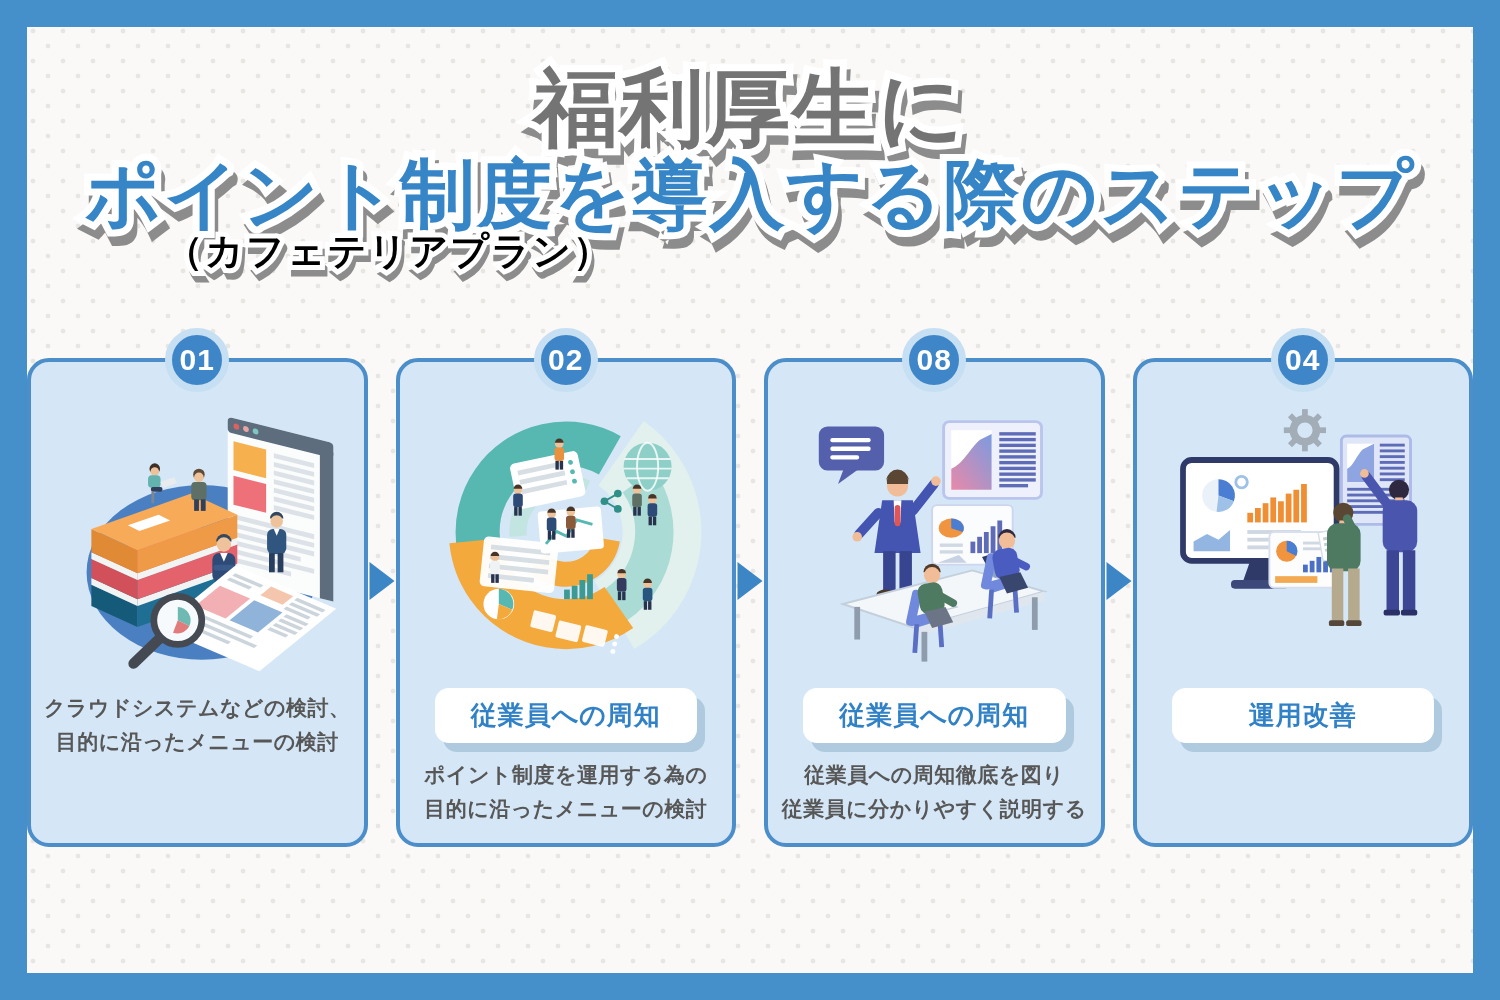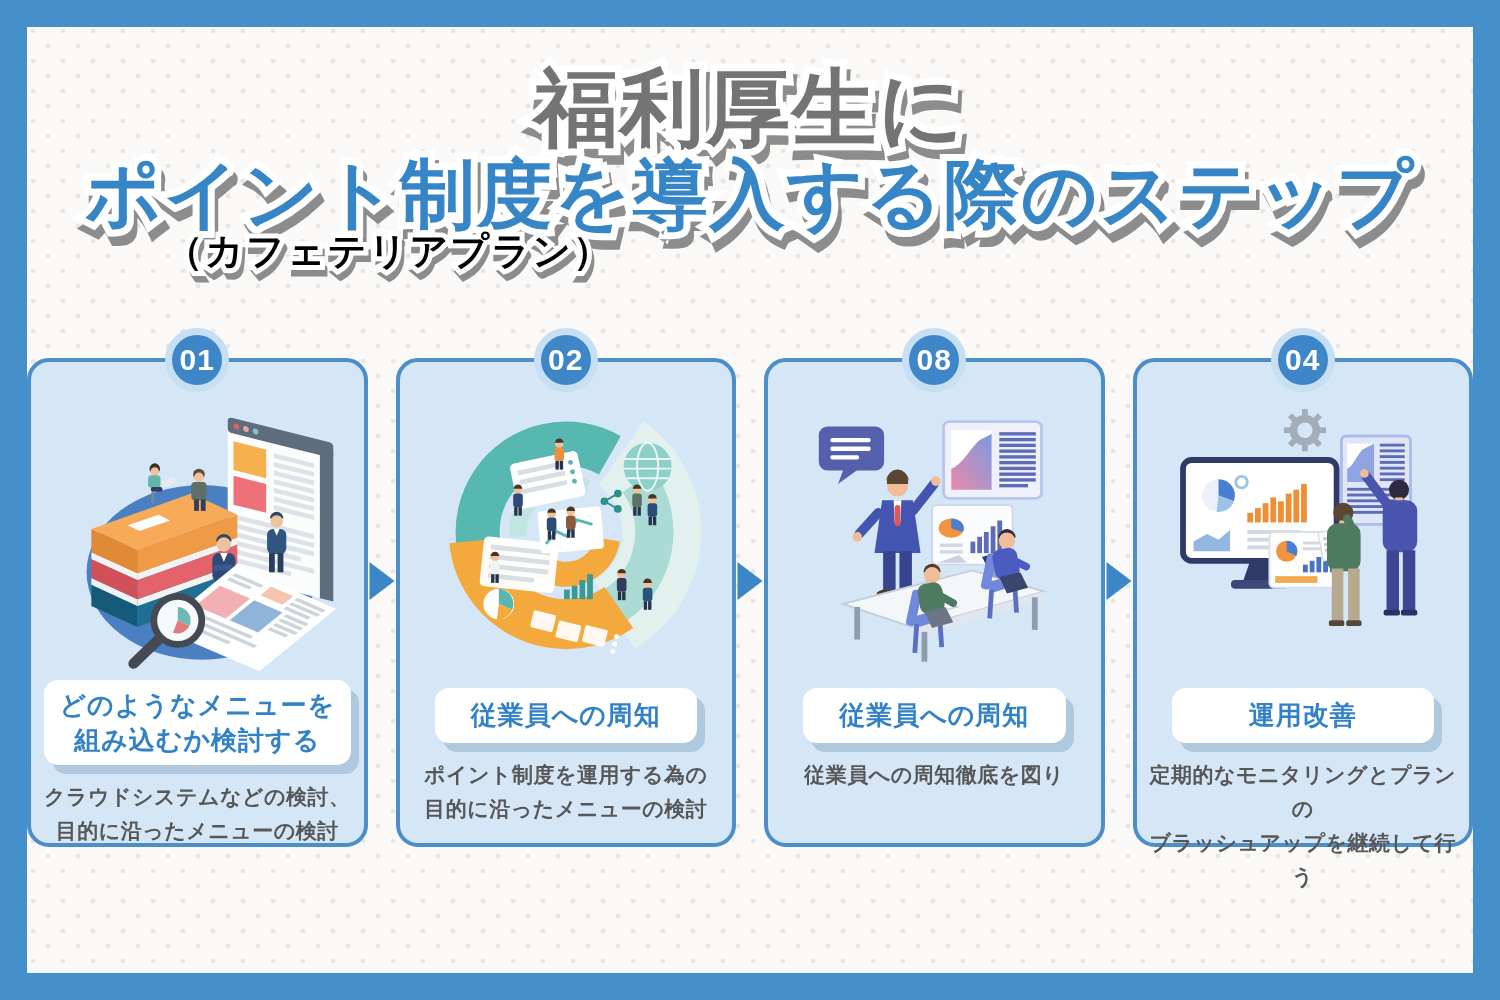--- a/index.html
+++ b/index.html
@@ -212,24 +212,20 @@
           </g>
 
           <g>
             <line x1="111" y1="261" x2="84" y2="287" stroke="#454a52" stroke-width="11" stroke-linecap="round"></line>
             <circle cx="130" cy="242" r="25" fill="#f7fafc" stroke="#454a52" stroke-width="7"></circle>
             <path d="M130,242 L130,228 A14 14 0 0 1 142,248 Z" fill="#6fb9b3"></path>
             <path d="M130,242 L142,248 A14 14 0 0 1 125,255 Z" fill="#e27c7c"></path>
           </g>
         </svg>
       </div>
-      <div class="label-box">
-        <span class="lbl">どのようなメニューを</span>
-        <span class="lbl">組み込むか検討する</span>
-      </div>
       <p class="desc">
         <span>クラウドシステムなどの検討、</span><br>
         <span>目的に沿ったメニューの検討</span>
       </p>
     </section>
 
     <div class="gap">
         <div class="arrow"></div>
       </div>
 
@@ -479,20 +475,21 @@
             <line x1="230" y1="178" x2="246" y2="186" stroke="#4a5cc0" stroke-width="8" stroke-linecap="round"></line>
             <polygon points="218,197 240,192 248,208 226,214" fill="#39466e"></polygon>
           </g>
         </svg>
       </div>
       <div class="label-box">
         <span class="lbl">従業員への周知</span>
       </div>
       <p class="desc">
         <span>従業員への周知徹底を図り</span><br>
+        <span>従業員に分かりやすく説明する</span>
       </p>
     </section>
 
     <div class="gap">
         <div class="arrow"></div>
       </div>
 
     <section class="card">
       <div class="badge">
         <span>04</span>
@@ -602,20 +599,16 @@
             <rect x="237" y="169" width="13" height="64" fill="#3c4694"></rect>
             <rect x="254" y="169" width="13" height="64" fill="#3c4694"></rect>
             <rect x="234" y="231" width="17" height="6" rx="2" fill="#2a3166"></rect>
             <rect x="252" y="231" width="17" height="6" rx="2" fill="#2a3166"></rect>
           </g>
         </svg>
       </div>
       <div class="label-box">
         <span class="lbl">運用改善</span>
       </div>
-      <p class="desc">
-        <span>定期的なモニタリングとプランの</span><br>
-        <span>ブラッシュアップを継続して行う</span>
-      </p>
     </section>
 
   </div>
 </div>
 
 </body></html>

